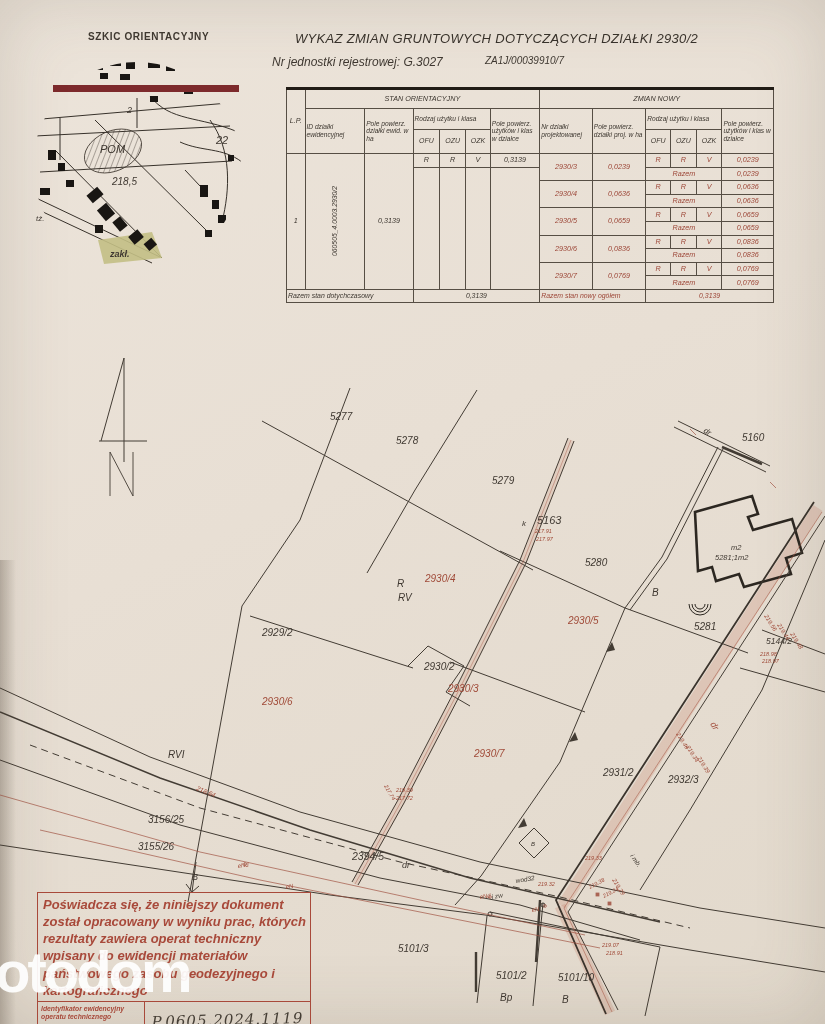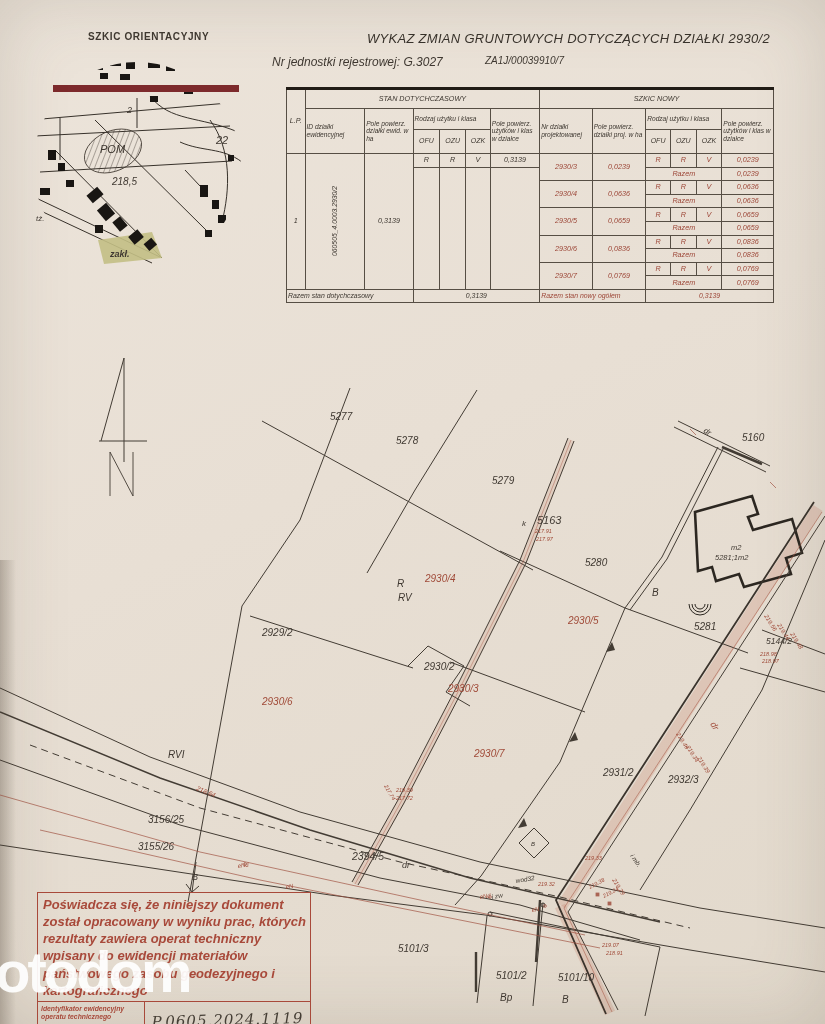--- a/index.html
+++ b/index.html
@@ -8,21 +8,21 @@
     background:linear-gradient(155deg,#ece4da 0%,#e8dfd4 45%,#e2d9cc 100%);
     font-family:"Liberation Sans",sans-serif;color:#3f3831;
   }
   body::after{content:"";position:absolute;inset:0;pointer-events:none;
     box-shadow:inset 0 0 70px rgba(90,75,60,.18);}
   .edge-shadow{position:absolute;left:0;top:560px;width:16px;height:464px;
     background:linear-gradient(90deg,rgba(70,58,45,.28),rgba(70,58,45,0));}
   
   .sketch-title{position:absolute;left:82px;top:31px;font-size:10px;
     font-weight:bold;letter-spacing:.6px;margin-left:6px;}
-  .doc-title{position:absolute;left:295px;top:31px;width:475px;text-align:right;
+  .doc-title{position:absolute;left:295px;top:31px;width:475px;text-align:left;
     font-size:13px;font-style:italic;letter-spacing:.3px;color:#38322b;}
   .reg-line{position:absolute;left:272px;top:55px;width:500px;font-size:12px;font-style:italic;}
   .reg-no{position:absolute;left:485px;top:55px;font-size:10px;font-style:italic;}
   
   table.reg{position:absolute;left:286px;top:87px;border-collapse:collapse;
     table-layout:fixed;width:488px;font-style:italic;color:#3c362f;}
   table.reg{border:1.5px solid #3c362f;border-top:3px solid #211c16;}
   table.reg td{border:1px solid #564e44;padding:0 1px;vertical-align:middle;
     font-size:6.6px;line-height:1.15;overflow:hidden;}
   td.hc{text-align:center;}
@@ -138,22 +138,22 @@
     <col style="width:51px">
       <col style="width:52px">
     <col style="width:24px">
       <col style="width:25px">
       <col style="width:25px">
       <col style="width:50px">
   </colgroup>
   <tbody>
       <tr class="hA">
     <td rowspan="3">L.P.</td>
-    <td colspan="6">STAN DOTYCHCZASOWY</td>
-    <td colspan="6">SZKIC NOWY</td>
+    <td colspan="6">STAN ORIENTACYJNY</td>
+    <td colspan="6">ZMIAN NOWY</td>
   </tr>
   <tr class="hB">
     <td rowspan="2">ID działki ewidencyjnej</td>
     <td rowspan="2">Pole powierz. działki ewid. w ha</td>
     <td colspan="3">Rodzaj użytku i klasa</td>
     <td rowspan="2">Pole powierz. użytków i klas w działce</td>
     <td rowspan="2">Nr działki projektowanej</td>
     <td rowspan="2">Pole powierz. działki proj. w ha</td>
     <td colspan="3">Rodzaj użytku i klasa</td>
     <td rowspan="2">Pole powierz. użytków i klas w działce</td>

